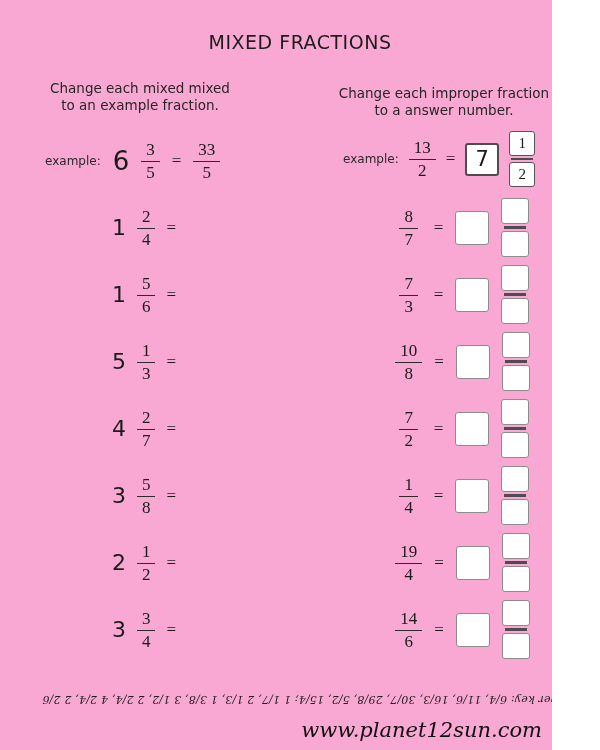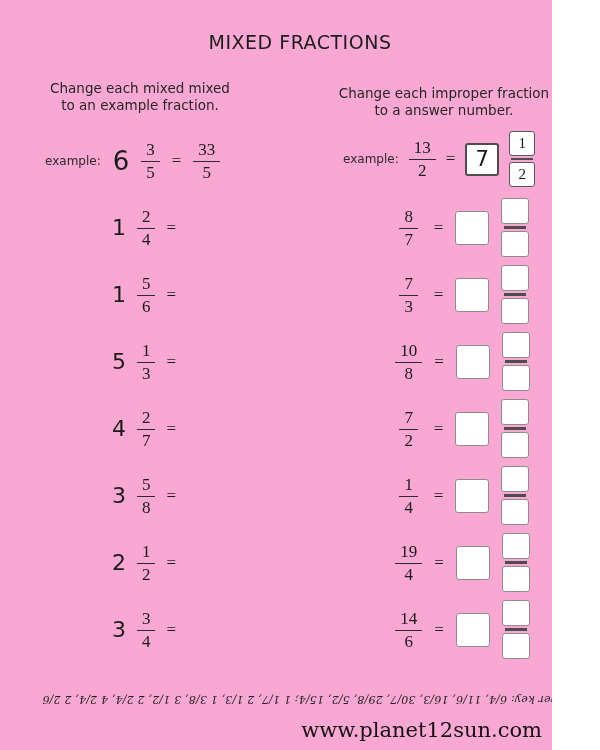--- a/index.html
+++ b/index.html
@@ -65,21 +65,21 @@
   .rrow .frac{min-width:26px;}
 
   .answer-key{
     position:absolute;bottom:44px;left:20px;width:560px;
     transform:rotate(180deg);
     font-family:"DejaVu Serif", serif;font-style:italic;
     font-size:11px;color:#222;text-align:left;letter-spacing:0.2px;white-space:nowrap;
   }
   .website{
     position:absolute;bottom:8px;right:10px;
-    font-family:"DejaVu Serif", serif;
+    font-family:"DejaVu Serif", serif;font-style:italic;
     font-size:21px;color:#111;
   }
 </style>
 </head>
 <body>
 
 <div id="page">
 
   <div class="title">MIXED FRACTIONS</div>
 

